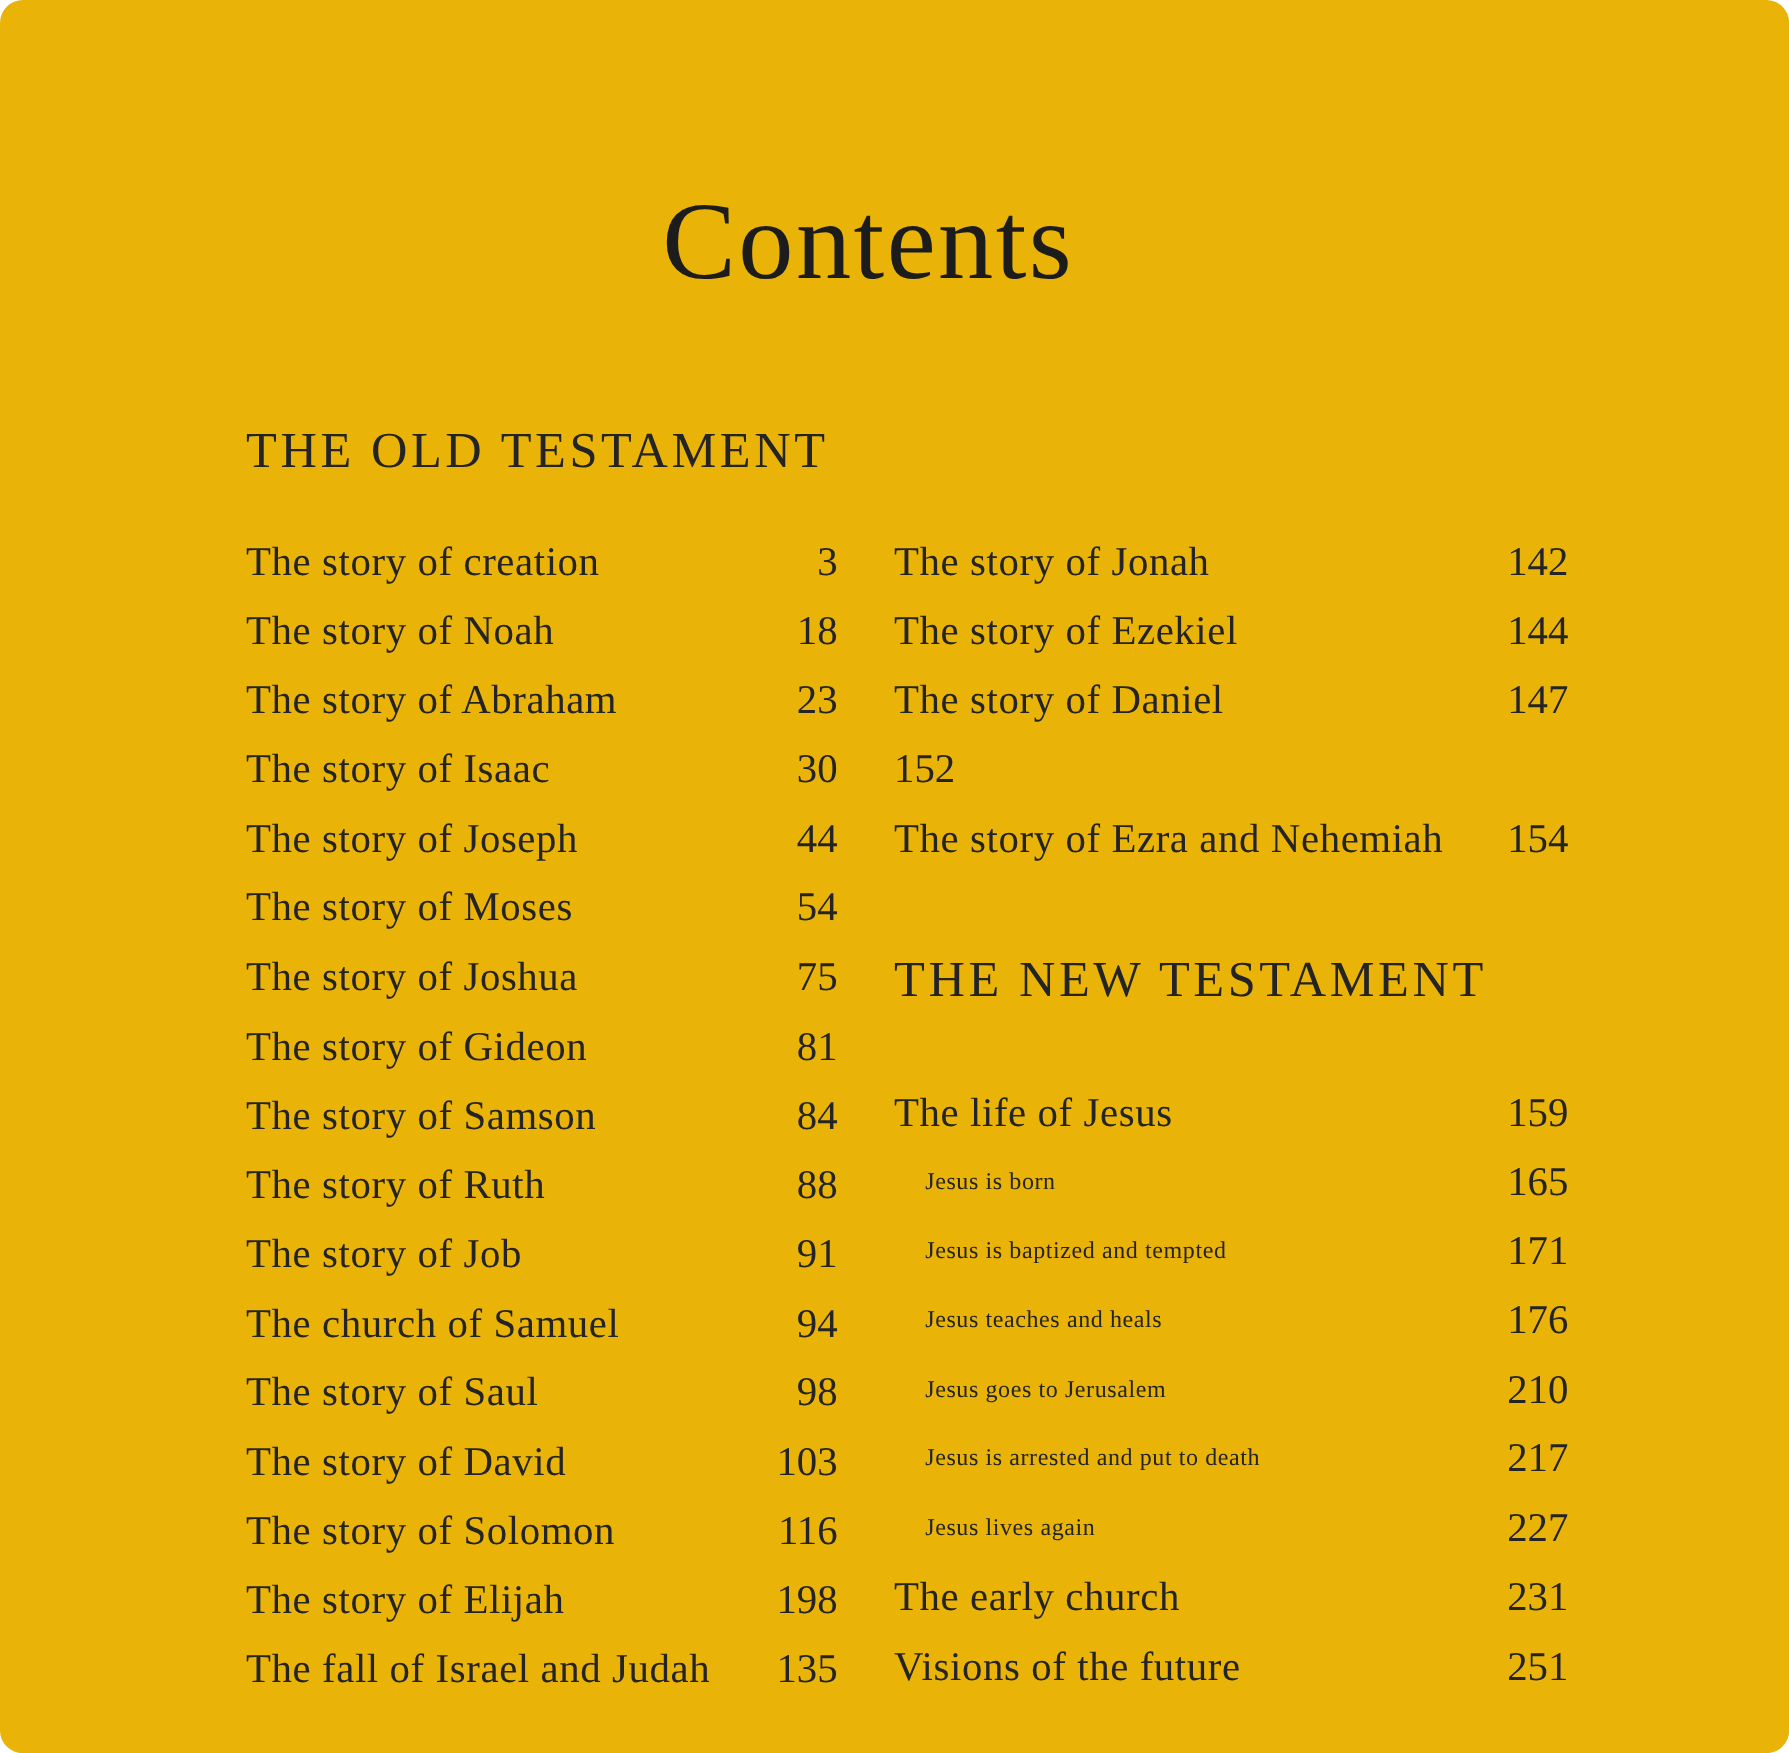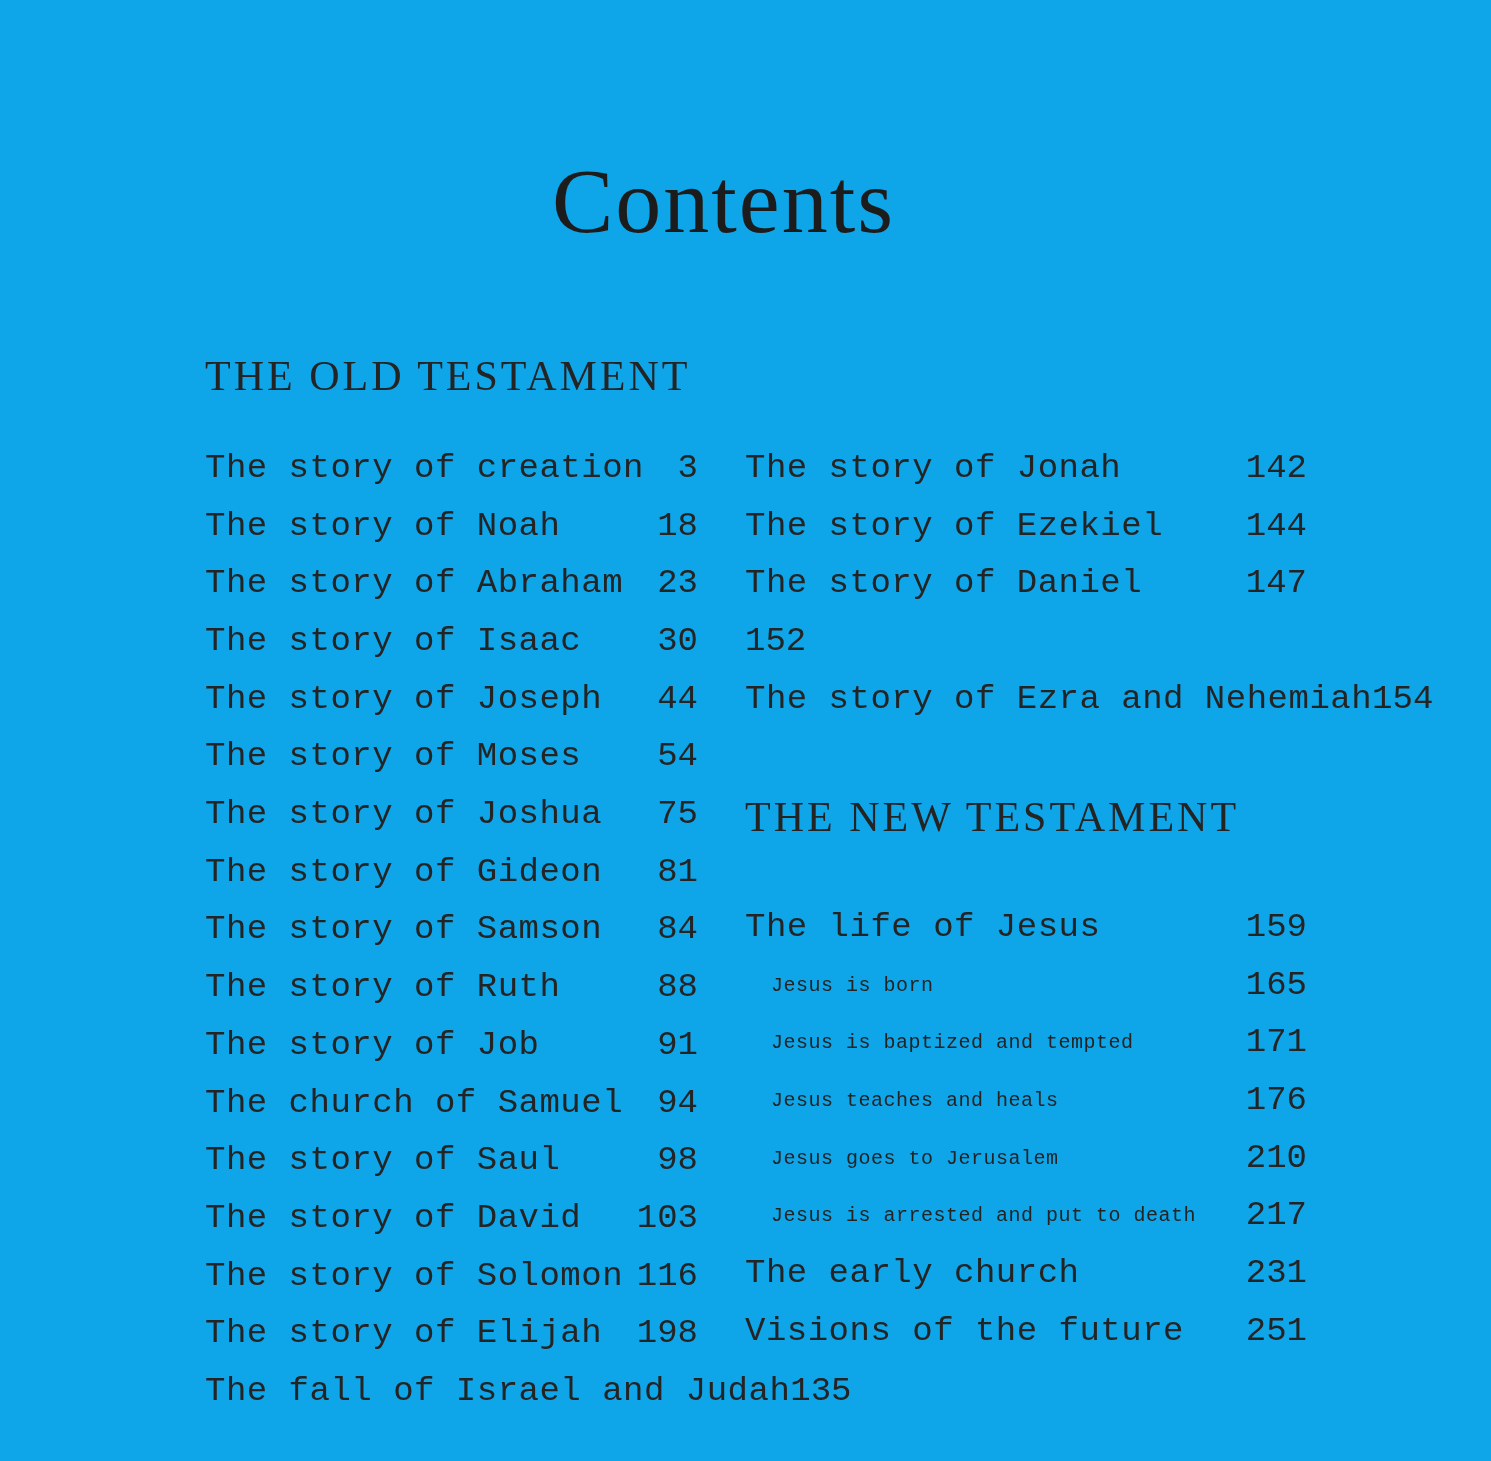--- a/index.html
+++ b/index.html
@@ -4,24 +4,25 @@
 <style>
   html, body {
     margin: 0;
     padding: 0;
     background: #ffffff;
   }
   .page {
     position: relative;
     width: 1491px;
     height: 1461px;
-    background: #0ea5e9;
+    background: #eab308;
     font-family: "Liberation Serif", "DejaVu Serif", serif;
     color: #1f1f1f;
     overflow: hidden;
+    border-radius: 19px;
   }
   .title {
     position: absolute;
     top: 148px;
     left: -22px;
     width: 100%;
     margin: 0;
     text-align: center;
     font-size: 92px;
     font-weight: 400;
@@ -60,25 +61,24 @@
     width: 562px;
   }
   #list-right-new {
     left: 745px;
     top: 899px;
     width: 562px;
   }
   .toc-row {
     display: flex;
     justify-content: space-between;
-    align-items: flex-end;
+    align-items: center;
     height: 57.7px;
     line-height: 57.7px;
     white-space: nowrap;
-    font-family: Liberation Mono, monospace;
   }
   .toc-label {
     font-size: 34px;
     letter-spacing: 0.5px;
     color: #242424;
   }
   .toc-row.indent .toc-label {
     padding-left: 26px;
     font-size: 20px;
   }
@@ -209,20 +209,24 @@
         <span class="toc-page">176</span>
       </div>
       <div class="toc-row indent">
         <span class="toc-label">Jesus goes to Jerusalem</span>
         <span class="toc-page">210</span>
       </div>
       <div class="toc-row indent">
         <span class="toc-label">Jesus is arrested and put to death</span>
         <span class="toc-page">217</span>
       </div>
+      <div class="toc-row indent">
+        <span class="toc-label">Jesus lives again</span>
+        <span class="toc-page">227</span>
+      </div>
       <div class="toc-row">
         <span class="toc-label">The early church</span>
         <span class="toc-page">231</span>
       </div>
       <div class="toc-row">
         <span class="toc-label">Visions of the future</span>
         <span class="toc-page">251</span>
       </div>
     </div>
 

